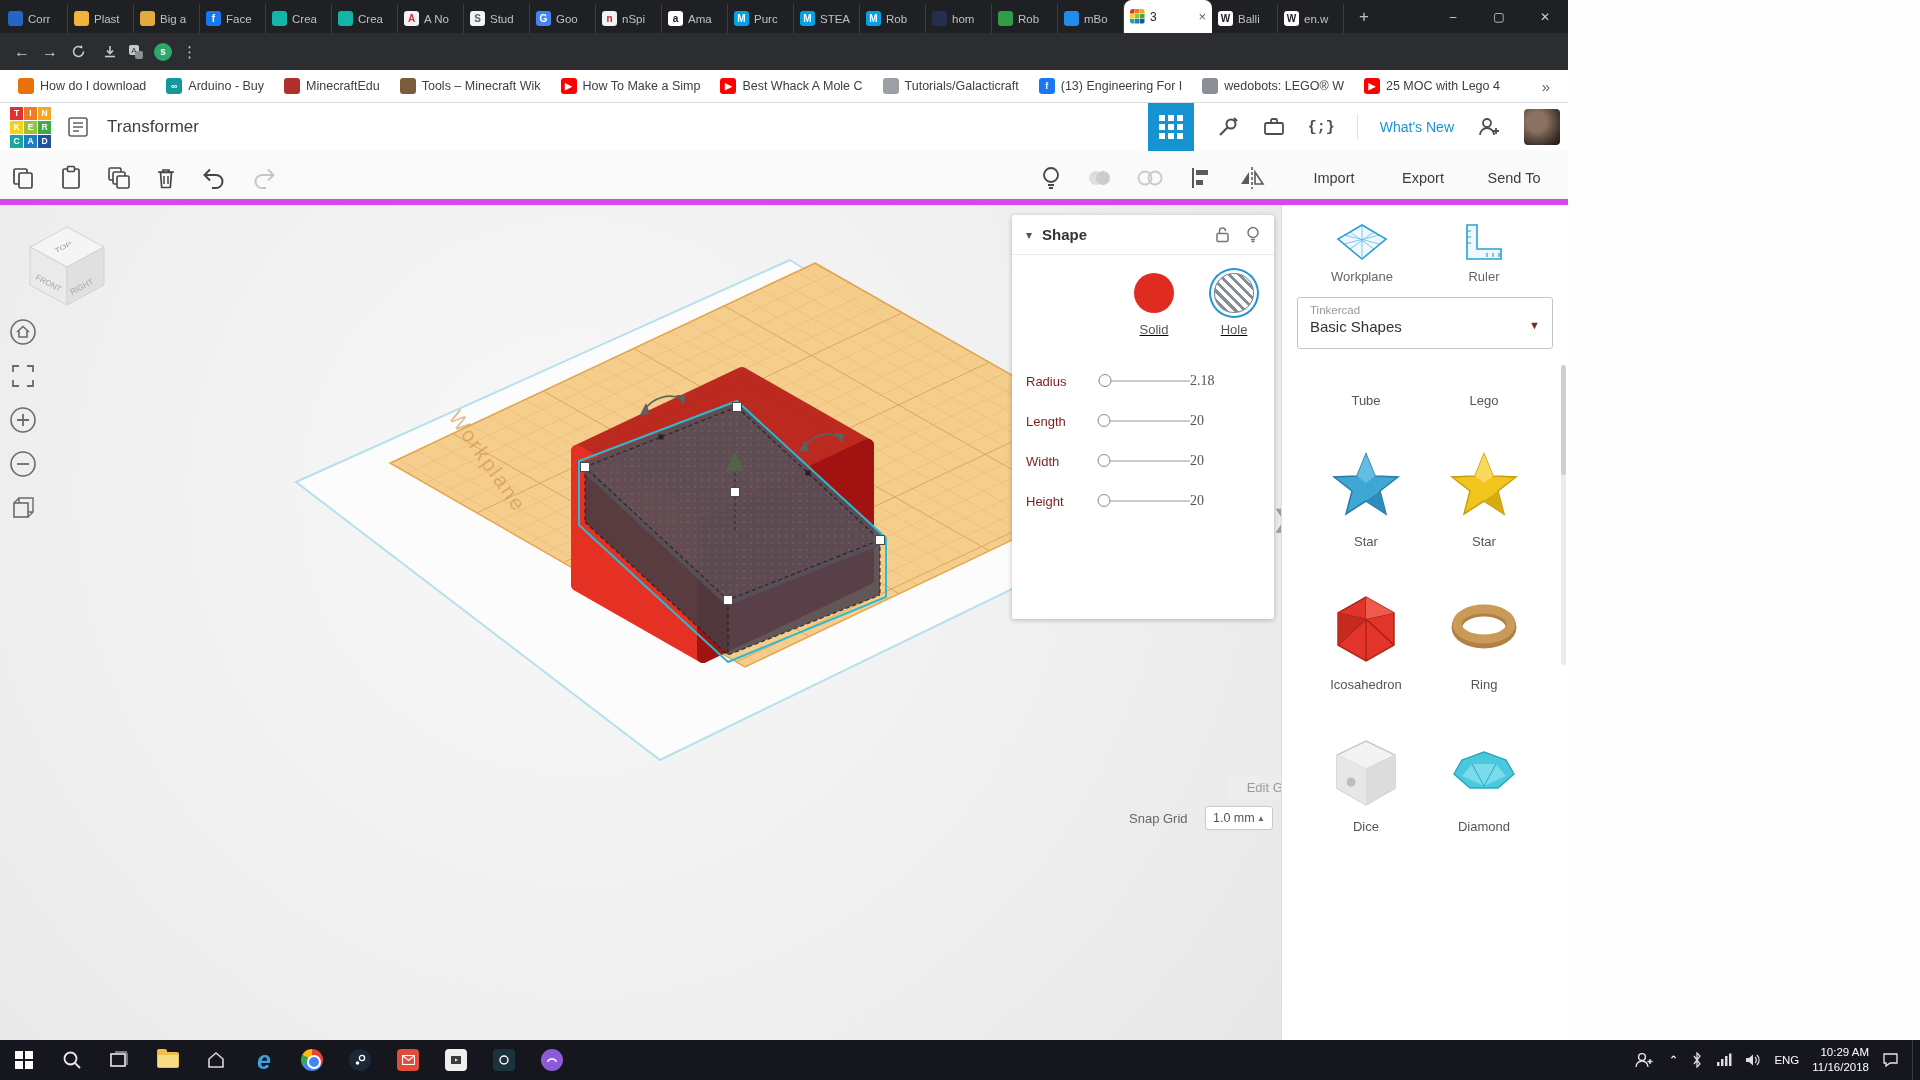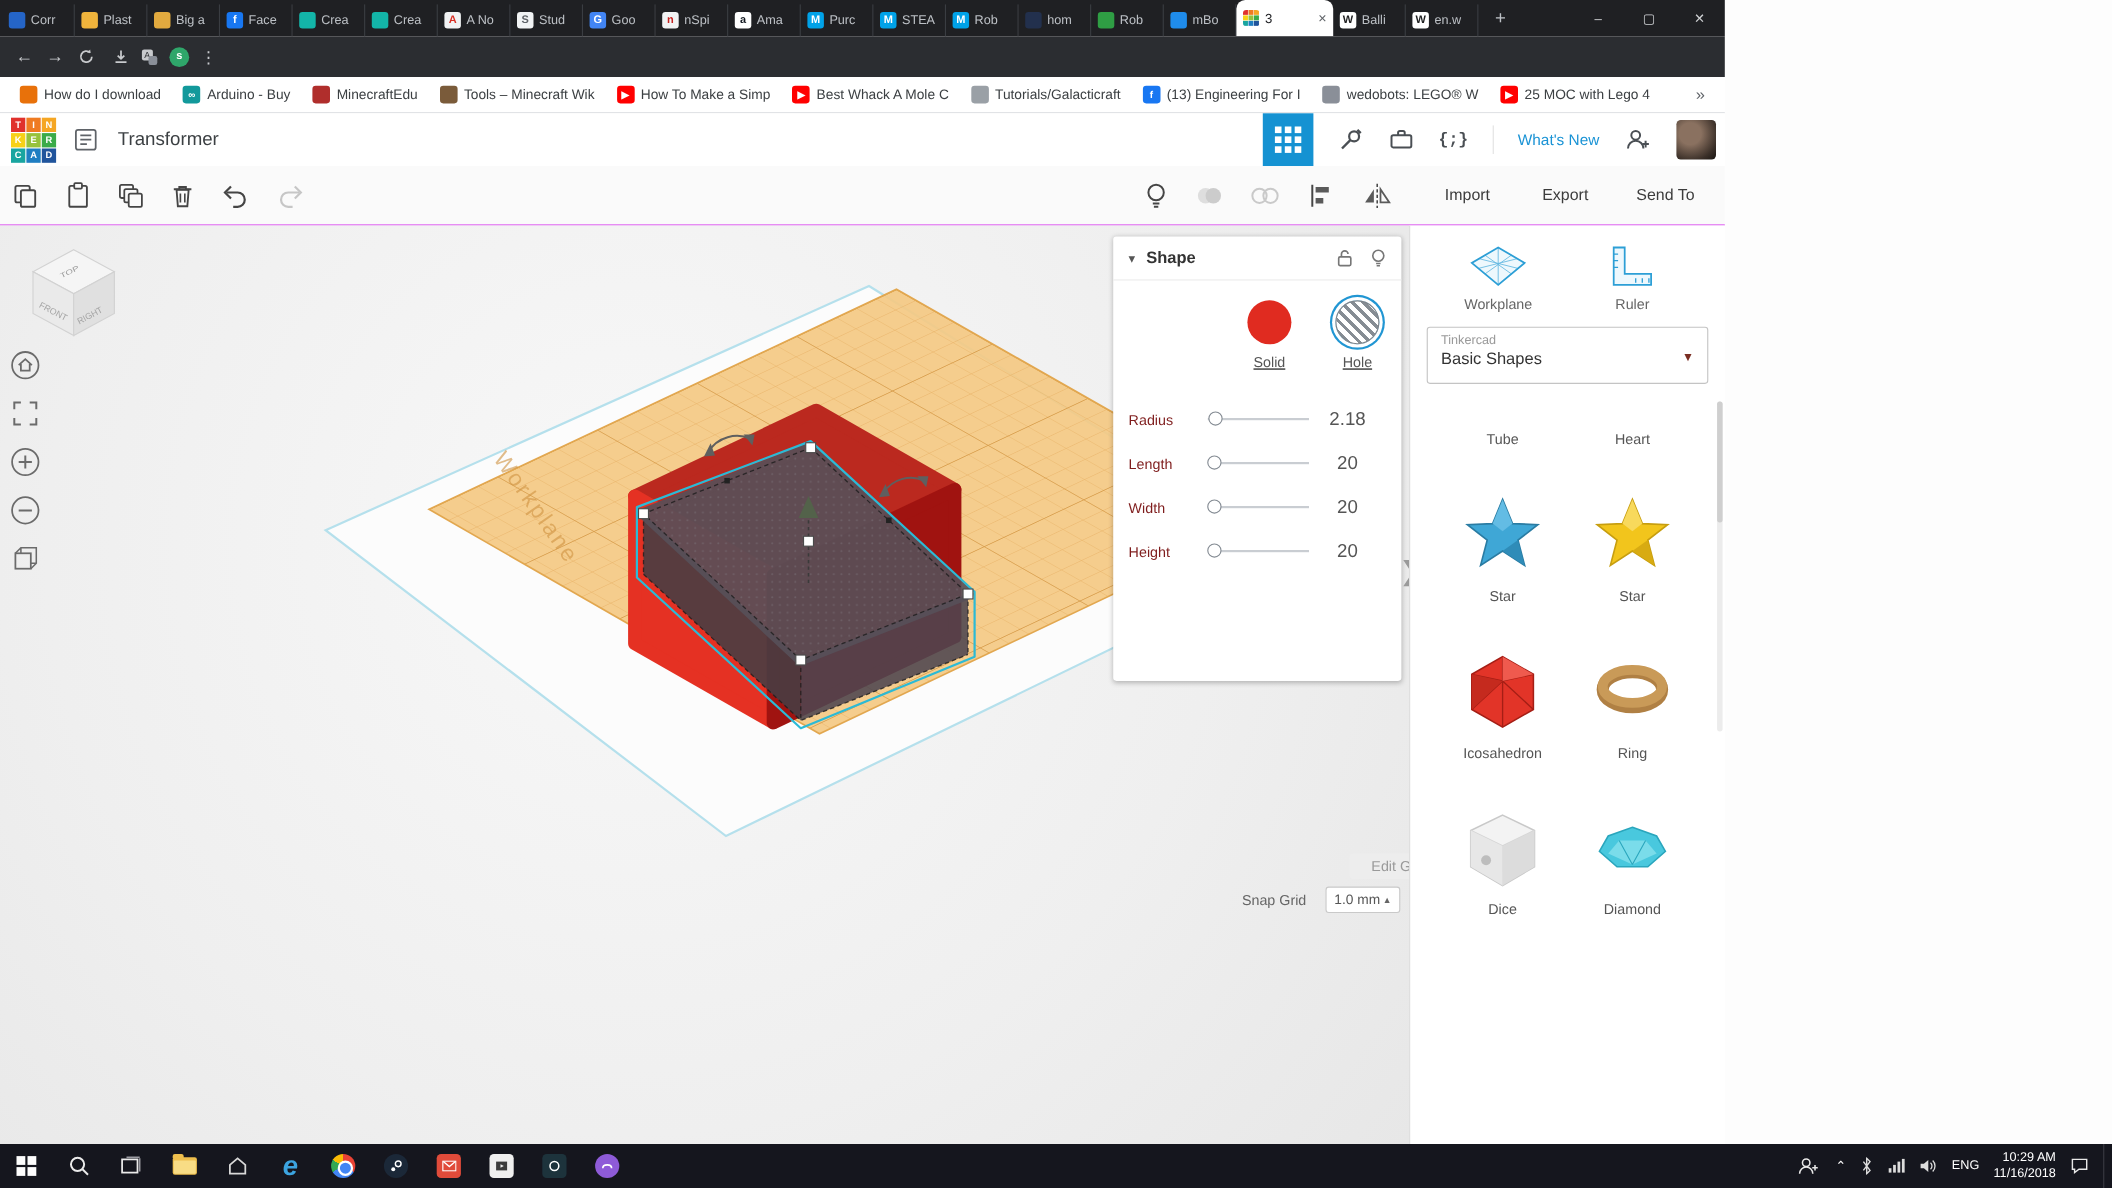--- a/index.html
+++ b/index.html
@@ -43,21 +43,21 @@
   .tctitle{margin-left:18px;font-size:17px;color:#3c4043;}
   .tcheadr{position:absolute;right:8px;top:0;height:48px;display:flex;align-items:center;gap:22px;}
   .gridbtn{width:46px;height:48px;background:#1592d2;display:grid;grid-template-columns:repeat(3,6px);grid-template-rows:repeat(3,6px);gap:3px;align-content:center;justify-content:center;}
   .gridbtn i{background:#fff;}
   .braces{font-size:15px;font-weight:bold;color:#4a4f54;font-family:"Liberation Mono",monospace;}
   .hdivider{width:1px;height:26px;background:#e2e2e2;}
   .whatsnew{color:#1a93d5;font-size:14px;}
   .avatar{width:36px;height:36px;border-radius:4px;background:radial-gradient(circle at 35% 35%,#8a7160 0 30%,#3a2f28 75%,#191512);}
 
   
-  .tctool{position:absolute;left:0;top:151px;width:1568px;height:54px;background:#fafafa;border-bottom:1px solid #d946ef;}
+  .tctool{position:absolute;left:0;top:151px;width:1568px;height:54px;background:#fafafa;border-bottom:6px solid #d946ef;}
   .tlicons{position:absolute;left:10px;top:0;height:54px;display:flex;align-items:center;gap:22px;}
   .tricons{position:absolute;left:1040px;top:0;height:54px;display:flex;align-items:center;gap:24px;}
   .ttext{position:absolute;top:0;height:54px;display:flex;align-items:center;justify-content:center;font-size:14.5px;color:#3c3c3c;}
   #importb{left:1296px;width:76px;} #exportb{left:1386px;width:74px;} #sendtob{left:1472px;width:84px;}
 
   
   .workspace{position:absolute;left:0;top:205px;width:1568px;height:835px;}
   .canvas{position:absolute;left:0;top:0;width:1281px;height:835px;background:radial-gradient(circle at 45% 35%,#f8f8f8 0%,#efefef 60%,#e7e7e7 100%);overflow:hidden;}
   .scene{position:absolute;left:0;top:0;}
   .leftctrl{position:absolute;left:8px;top:112px;display:flex;flex-direction:column;gap:14px;}
@@ -75,21 +75,21 @@
   .solidc{background:#e02b20;}
   .holec{background:repeating-linear-gradient(45deg,#868d94 0 3px,#ffffff 3px 7px);border:1px solid #7c838a;box-shadow:0 0 0 3px #fff,0 0 0 5px #2196d3;}
   .sholbl{margin-top:9px;font-size:13px;color:#555;}
   .sliders{margin-top:24px;padding:0 14px;}
   .srow{height:40px;display:flex;align-items:center;}
   .slabel{flex:0 0 72px;font-size:13px;color:#7f1d1d;}
   .strack{position:relative;width:92px;height:14px;}
   .strack::before{content:"";position:absolute;left:0;right:0;top:6px;height:2px;background:#c9cdd2;}
   .sfill{position:absolute;left:0;top:6px;height:2px;background:#1473bc;}
   .sknob{position:absolute;top:0;width:13px;height:13px;border:1.5px solid #838a92;border-radius:50%;background:#fff;transform:translateX(-50%);}
-  .sval{flex:1;text-align:center;font-size:17px;color:#555;}
+  .sval{flex:1;text-align:left;font-size:14px;color:#555;font-family:Liberation Serif, serif;}
 
   
   .editgrid{position:absolute;left:1227px;top:571px;width:90px;height:23px;background:#ededed;border-radius:3px;color:#9a9a9a;font-size:13px;display:flex;align-items:center;justify-content:center;}
   .snaplbl{position:absolute;left:1129px;top:606px;font-size:13px;color:#666;}
   .snapsel{position:absolute;left:1205px;top:601px;width:68px;height:24px;background:#fff;border:1px solid #c9c9c9;border-radius:3px;font-size:12.5px;color:#555;display:flex;align-items:center;padding:10px 7px;justify-content:space-between;}
   .snapsel .c{font-size:8px;color:#666;}
   .collapsech{position:absolute;left:1272px;top:300px;font-size:24px;color:#9a9a9a;}
 
   
   .sidebar{position:absolute;left:1281px;top:0;width:287px;height:835px;background:#fff;border-left:1px solid #dcdcdc;}
@@ -604,21 +604,21 @@
           <div class="sbtlbl">Ruler</div>
         </div>
 
         <div class="sbdrop">
           <div class="sbdcat">Tinkercad</div>
           <div class="sbdval">Basic Shapes</div>
           <span class="sbdcaret">▼</span>
         </div>
 
         <div class="shcell" style="left:34px;top:186px"><span class="shlbl">Tube</span></div>
-        <div class="shcell" style="left:152px;top:186px"><span class="shlbl">Heart</span></div>
+        <div class="shcell" style="left:152px;top:186px"><span class="shlbl">Lego</span></div>
 
         <div class="shcell" style="left:34px;top:245px">
           <svg width="72" height="70" viewBox="0 0 72 70" style="margin:0 auto">
               <polygon points="36,4 45,26 68,27 50,41 56,64 36,51 16,64 22,41 4,27 27,26" fill="#3fa7d6" stroke="#2a7ca3" stroke-width="1.5"></polygon>
               <polygon points="36,4 45,26 36,33 27,26" fill="#63bce4"></polygon>
               <polygon points="36,51 56,64 50,41" fill="#2f8cb8"></polygon>
             </svg>
           <span class="shlbl" style="display:block;margin-top:14px">Star</span>
         </div>
         <div class="shcell" style="left:152px;top:245px">

